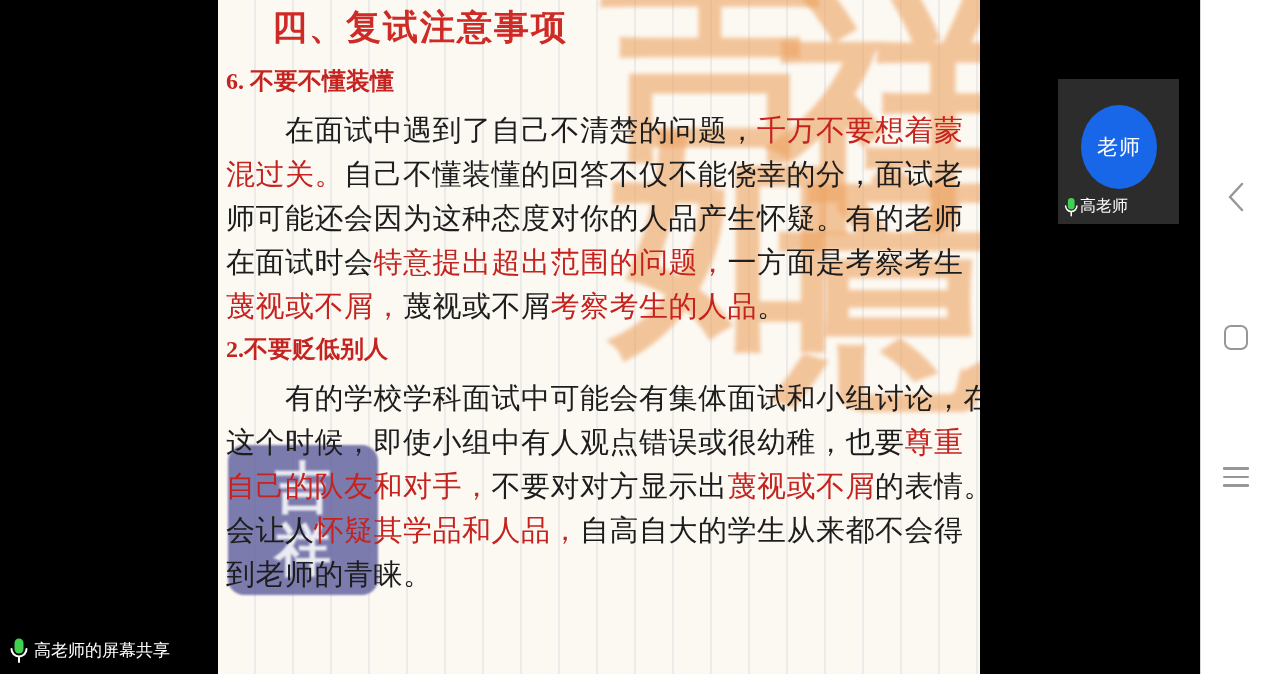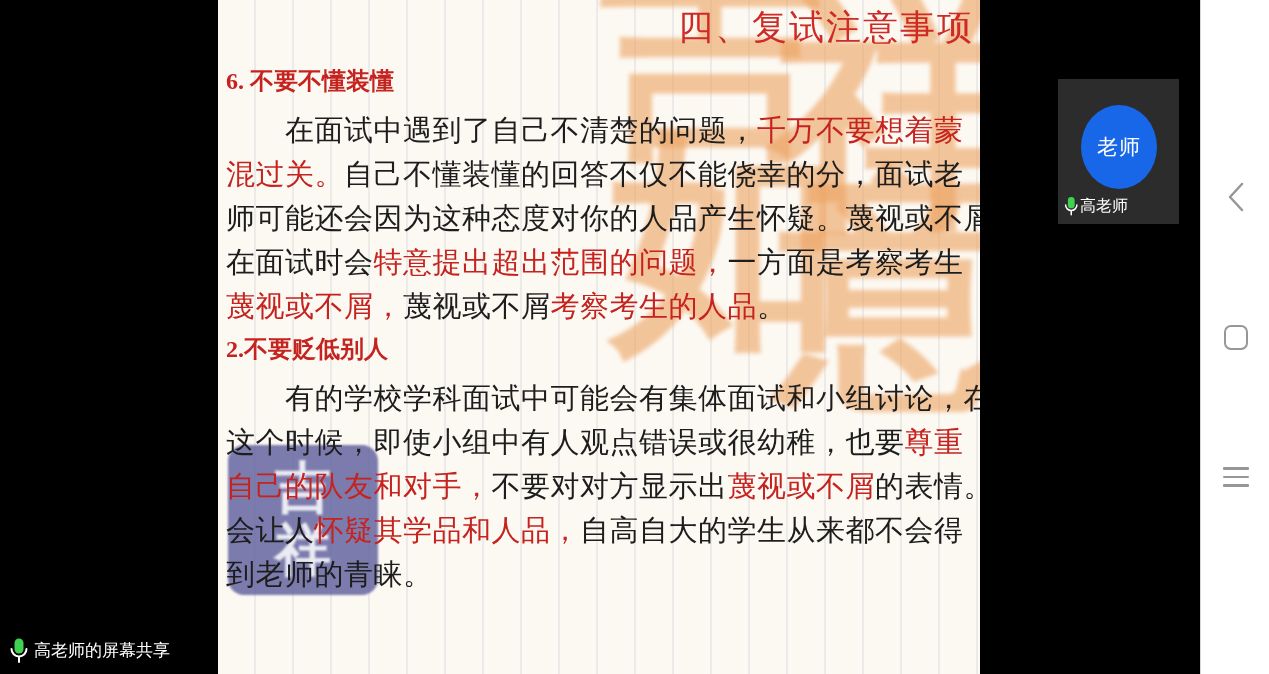--- a/index.html
+++ b/index.html
@@ -27,22 +27,22 @@
   .wm-seal {
     position:absolute; left:10px; top:445px; width:150px; height:150px;
     background:rgba(95,95,158,0.82); border-radius:16px; filter:blur(1px);
     display:flex; align-items:center; justify-content:center; flex-direction:column;
     pointer-events:none;
   }
   .wm-seal span { color:rgba(255,255,255,0.85); font-size:56px; font-weight:bold; line-height:1.1; }
 
   .content { position:absolute; left:8px; top:6px; width:748px; }
   .slide-title {
-    margin-left:46px; font-size:35px; font-weight:normal; letter-spacing:2px;
-    line-height:44px; color:#ce2a26;text-align:right;
+    margin-left:46px; font-size:35px; font-weight:bold; letter-spacing:2px;
+    line-height:44px; color:#ce2a26;
   }
   .sec-heading {
     margin-top:14px; font-size:24px; font-weight:bold; line-height:34px; color:#c5231f;
   }
   .para { margin-top:10px; }
   .para .line {
     font-size:29px; line-height:44px; letter-spacing:0.5px;
     color:#1d1d1d; white-space:nowrap;
   }
   .para .line span.red { color:#c5231f; }
@@ -68,21 +68,21 @@
     background:#2c2c2c; cursor:pointer;
   }
   .avatar {
     position:absolute; left:23px; top:26px; width:76px; height:84px;
     background:#1767e8; border-radius:50%;
     display:flex; align-items:center; justify-content:center;
   }
   .avatar span { color:#fff; font-size:21px; letter-spacing:1px;
     font-family:Liberation Sans, sans-serif; }
   .thumb-name {
-    position:absolute; left:5px; bottom:7px; display:flex; gap:2px;
+    position:absolute; left:5px; bottom:7px; display:flex; align-items:center; gap:2px;
   }
   .thumb-name span { color:#fff; font-size:16px;
     font-family:"Liberation Sans","DejaVu Sans",sans-serif; }
 
   
   .share-bar {
     position:absolute; left:8px; top:634px; height:32px;
     display:flex; align-items:center; gap:6px;
   }
   .share-bar span { color:#fff; font-size:17px;
@@ -104,21 +104,21 @@
     <span>祥</span>
   </div>
 
   <div class="content">
     <div class="slide-title">四、复试注意事项</div>
 
     <div class="sec-heading">6. 不要不懂装懂</div>
     <div class="para">
         <div class="line"><span>　　在面试中遇到了自己不清楚的问题，</span><span class="red">千万不要想着蒙</span></div>
         <div class="line"><span class="red">混过关。</span><span>自己不懂装懂的回答不仅不能侥幸的分，面试老</span></div>
-        <div class="line"><span>师可能还会因为这种态度对你的人品产生怀疑。蔑视或不屑</span></div>
+        <div class="line"><span>师可能还会因为这种态度对你的人品产生怀疑。有的老师</span></div>
         <div class="line"><span>在面试时会</span><span class="red">特意提出超出范围的问题，</span><span>一方面是考察考生</span></div>
         <div class="line"><span class="red">蔑视或不屑，</span><span>蔑视或不屑</span><span class="red">考察考生的人品</span><span>。</span></div>
       </div>
 
     <div class="sec-heading h7">2.不要贬低别人</div>
     <div class="para">
         <div class="line"><span>　　有的学校学科面试中可能会有集体面试和小组讨论，在</span></div>
         <div class="line"><span>这个时候，即使小组中有人观点错误或很幼稚，也要</span><span class="red">尊重</span></div>
         <div class="line"><span class="red">自己的队友和对手，</span><span>不要对对方显示出</span><span class="red">蔑视或不屑</span><span>的表情。</span></div>
         <div class="line"><span>会让人</span><span class="red">怀疑其学品和人品，</span><span>自高自大的学生从来都不会得</span></div>

